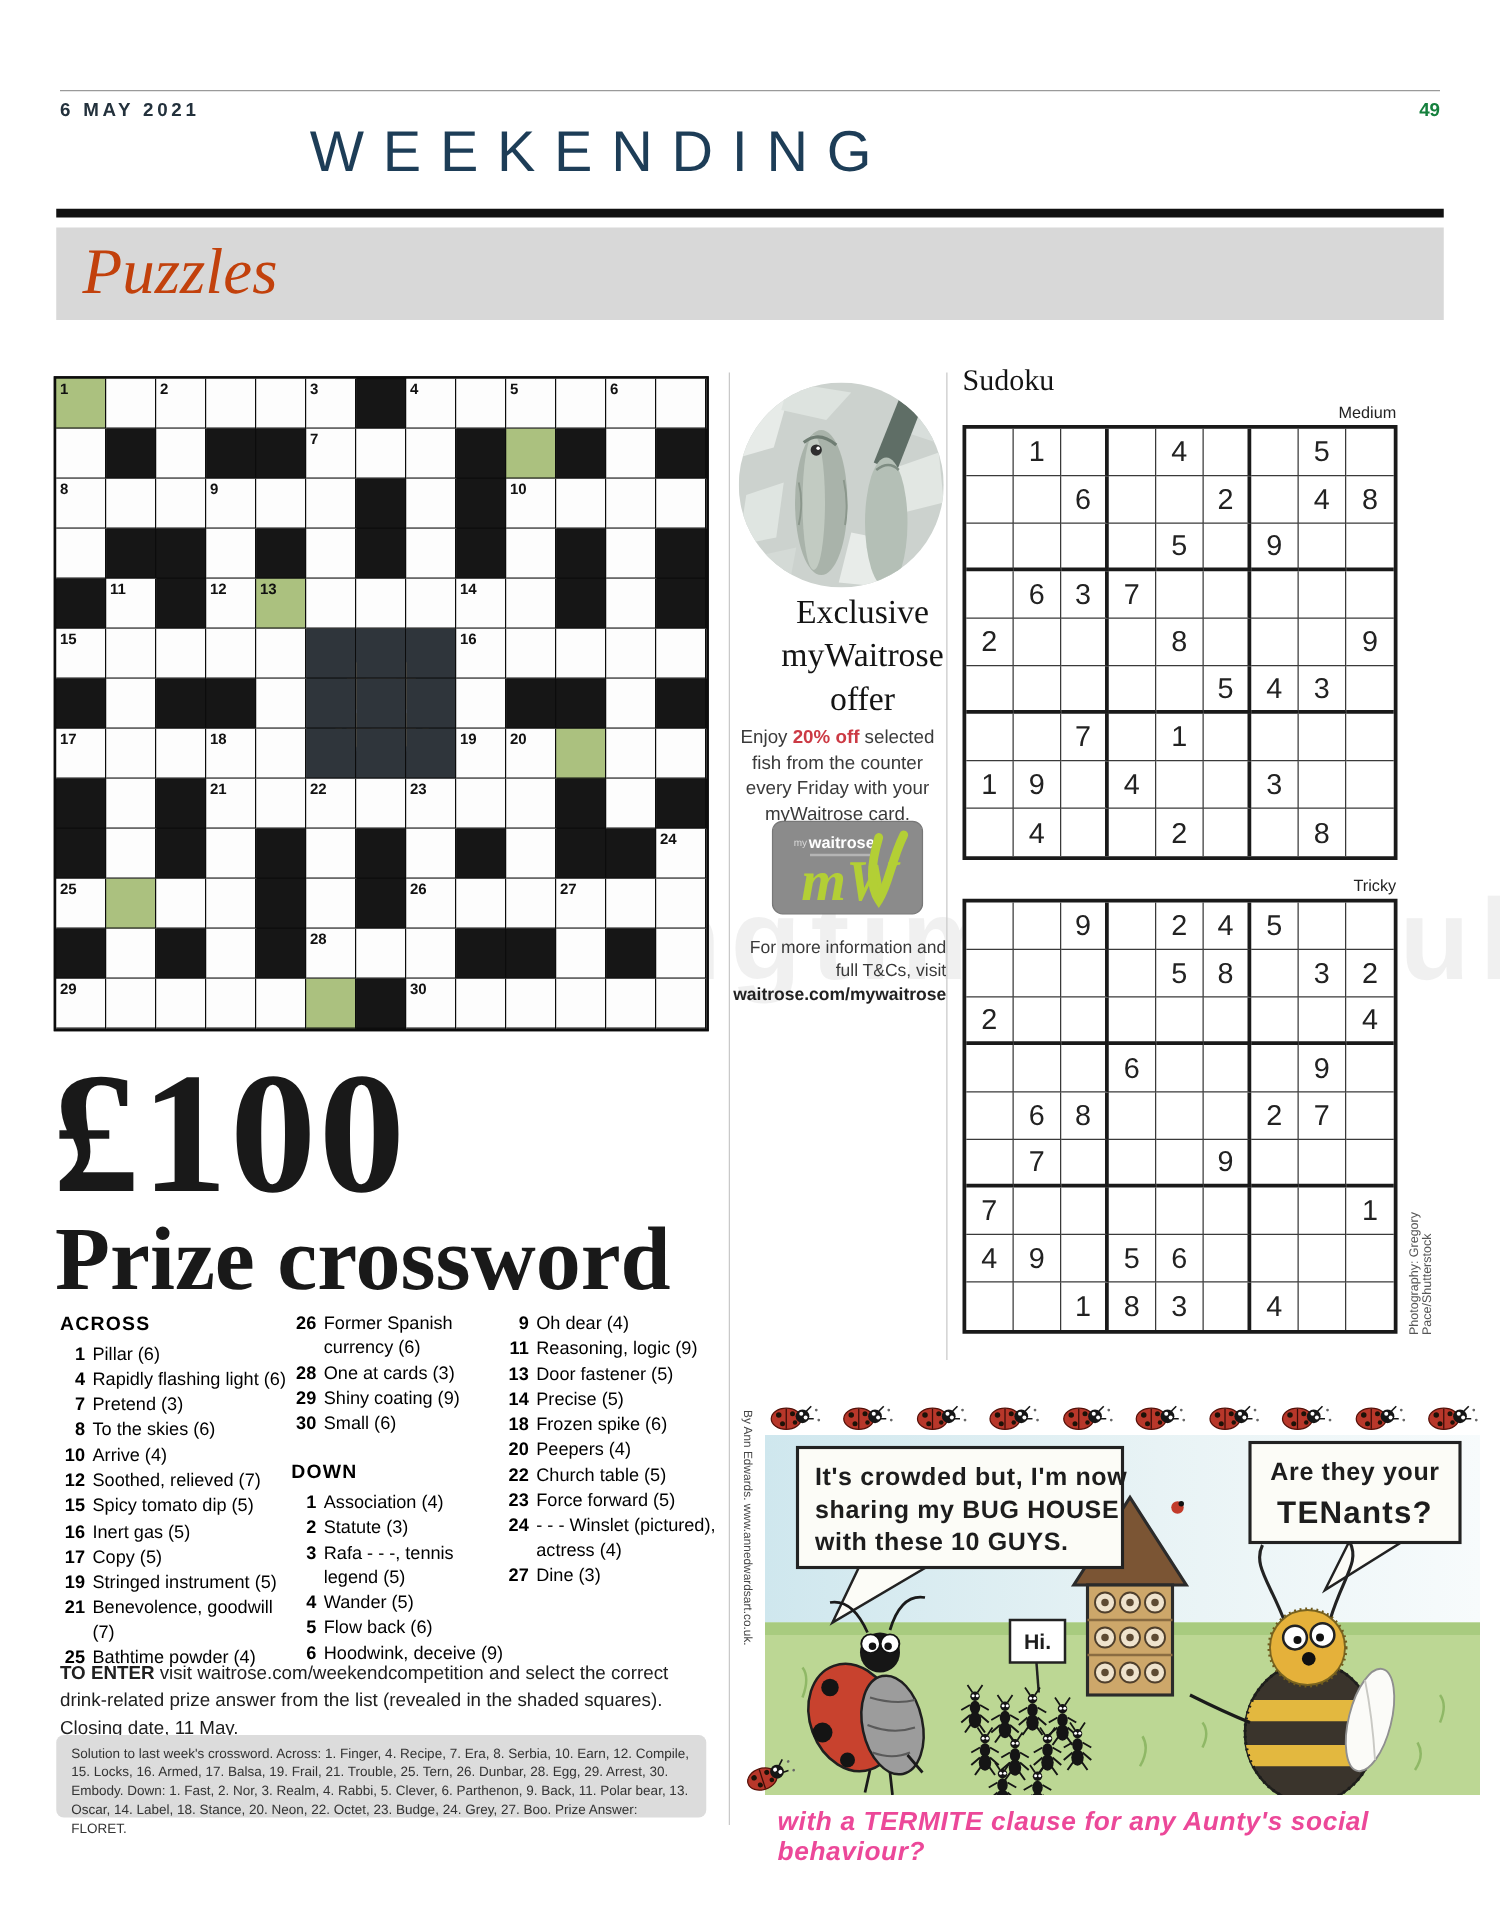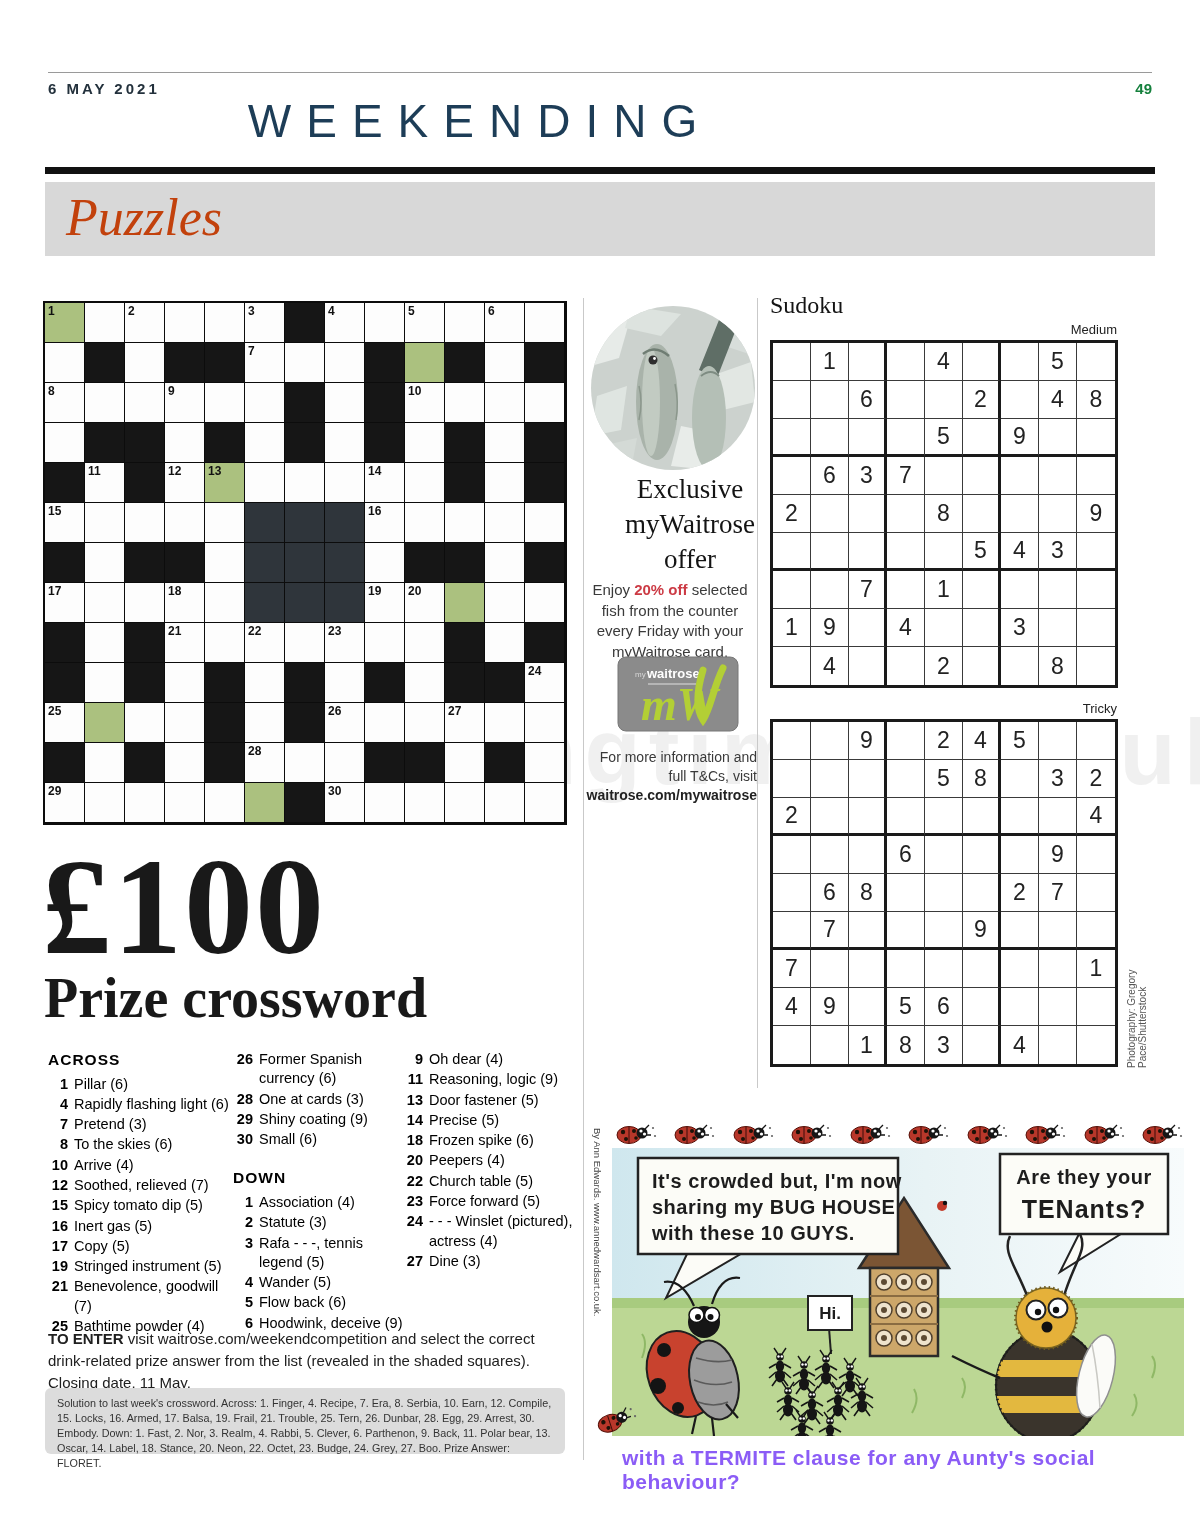--- a/index.html
+++ b/index.html
@@ -33,21 +33,21 @@
   .cw-cell.wht{background:#fdfdfd;}
   .cw-cell.blk{background:#161616;}
   .cw-cell.grn{background:#abc17f;}
   .cw-cell.ph{background:#2f353b;}
   .cw-num{position:absolute;top:1px;left:3px;font-size:12px;font-weight:bold;color:#111;}
   .cw-photo{left:200px;top:200px;width:120px;height:120px;}
 
   .prize{left:42px;top:838px;font-family:"Liberation Serif",serif;font-weight:bold;
          font-size:138px;line-height:1;color:#191919;letter-spacing:2px;}
   .prize-sub{left:44px;top:966px;font-family:"Liberation Serif",serif;font-weight:bold;
-             font-size:56px;color:#191919;}
+             font-size:72px;color:#191919;}
 
   .clue-col{top:1050px;font-size:14.5px;line-height:1.33;color:#000000;}
   .clue-col1{left:48px;width:185px;}
   .clue-col2{left:233px;width:170px;}
   .clue-col3{left:403px;width:172px;}
   .clue-head{font-weight:bold;font-size:15.5px;letter-spacing:1px;margin-bottom:4px;}
   .clue{display:flex;margin-bottom:1px;}
   .cnum{font-weight:bold;min-width:20px;text-align:right;margin-right:6px;flex:none;}
   .ctext{}
   .down-gap{height:18px;}
@@ -78,21 +78,21 @@
   .sd-cell.noR{border-right:none;}
   .sd-cell.noB{border-bottom:none;}
 
   .photo-credit{left:1126px;top:888px;height:180px;writing-mode:vertical-rl;transform:rotate(180deg);
                 font-size:10px;color:#555;}
 
   
   .ladybird-strip{left:614px;top:1122px;width:570px;display:flex;justify-content:space-between;}
   .cartoon-frame{left:612px;top:1148px;}
   .cartoon-caption{left:622px;top:1446px;width:566px;font-size:21px;font-weight:600;
-                   letter-spacing:0.5px;color:#8b5cf6;}
+                   letter-spacing:0.5px;color:#ec4899;font-style:italic;}
   .cartoonist-credit{left:592px;top:1128px;height:230px;writing-mode:vertical-rl;
                      font-size:9.5px;color:#444;}
   .corner-ladybird{left:595px;top:1408px;transform:rotate(-18deg);}
 
   .bubtext{font-family:"Liberation Sans",sans-serif;font-size:20px;font-weight:700;fill:#1d1d1d;letter-spacing:0.5px;}
   .bubtext2{font-family:"Liberation Sans",sans-serif;font-size:25px;font-weight:700;fill:#1d1d1d;letter-spacing:1px;}
   .hitext{font-family:"Liberation Sans",sans-serif;font-size:17px;font-weight:700;fill:#1d1d1d;}
 </style>
 </head>
 <body>

